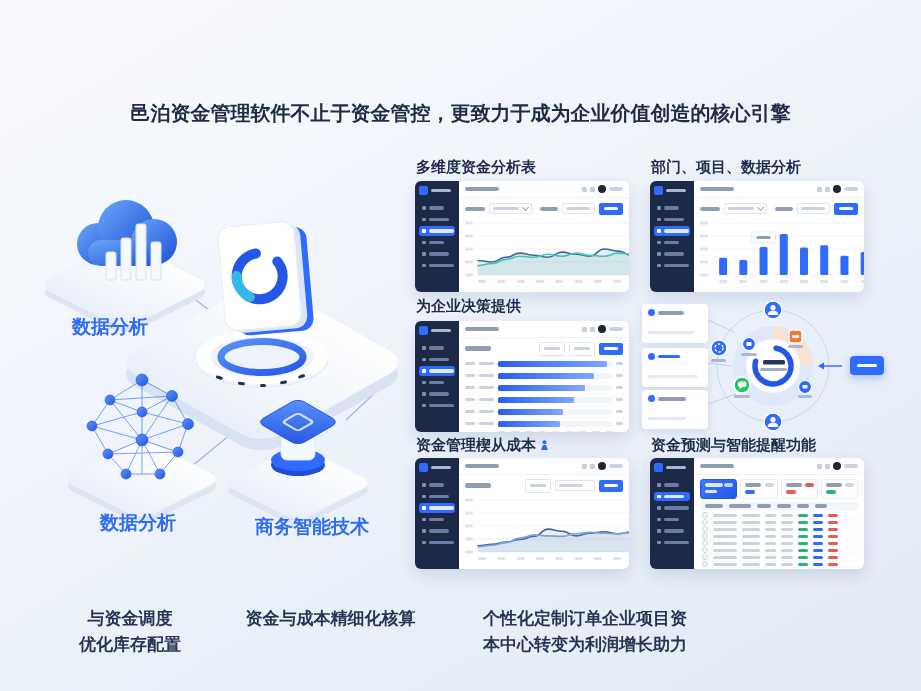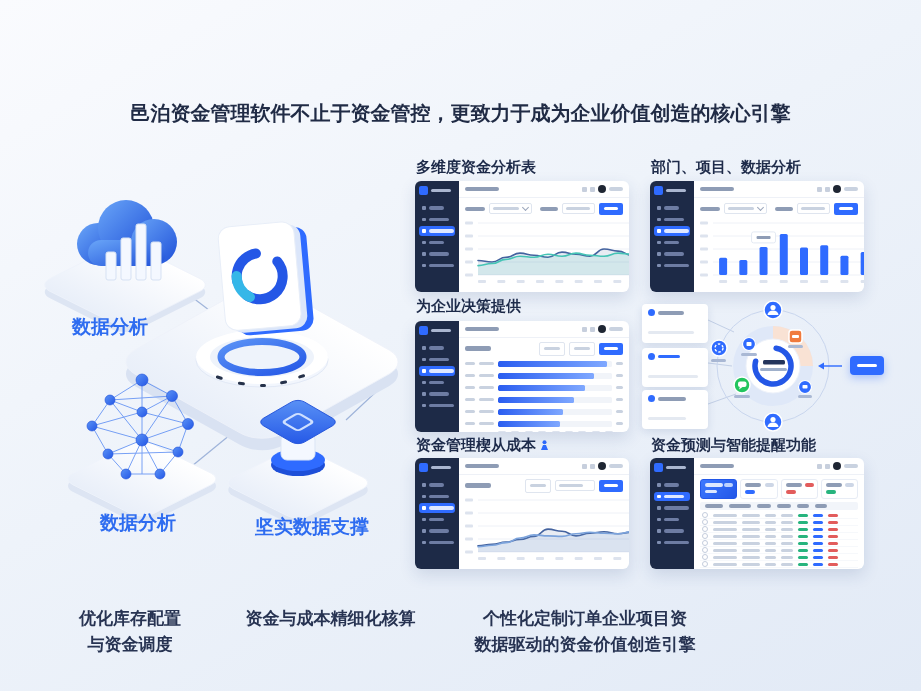--- a/index.html
+++ b/index.html
@@ -198,21 +198,21 @@
       <ellipse cx="268" cy="266" rx="17" ry="7" fill="#ffffff" stroke="#e2eaf7"></ellipse>
       <g transform="translate(268,254) scale(1,0.58) rotate(45)">
         <rect x="-29" y="-29" width="58" height="58" rx="9" fill="url(#blueB)" stroke="#1e4fd8"></rect>
         <rect x="-11" y="-11" width="22" height="22" rx="4" fill="none" stroke="#cfe0ff" stroke-width="3"></rect>
       </g>
     </g>
   </svg>
 
   <div class="ill-label" style="left:72px;top:314px">数据分析</div>
   <div class="ill-label" style="left:100px;top:510px">数据分析</div>
-  <div class="ill-label" style="left:255px;top:514px">坚实数据支撑</div>
+  <div class="ill-label" style="left:255px;top:514px">商务智能技术</div>
 
   <div class="plabel" style="left:416px;top:158px">
       <span>多维度资金分析表</span>
     </div>
   <div class="plabel" style="left:651px;top:158px">
       <span>部门、项目、数据分析</span>
     </div>
   <div class="plabel" style="left:416px;top:297px">
       <span>为企业决策提供</span>
     </div>
@@ -850,24 +850,24 @@
               <span class="ph g" style="width: 10px;"></span>
               <span class="ph b" style="width: 10px;"></span>
               <span class="ph r" style="width: 10px;"></span>
             </div>
           </div>
       </div>
     </div>
   </div>
 
   <div class="foot" style="left:55px;width:150px">
-    <div>优化库存配置</div>
-      <div>与资金调度</div>
+    <div>与资金调度</div>
+      <div>优化库存配置</div>
   </div>
   <div class="foot" style="left:213px;width:235px">
       <div>资金与成本精细化核算</div>
   </div>
   <div class="foot" style="left:466px;width:238px">
     <div>个性化定制订单企业项目资</div>
-      <div>数据驱动的资金价值创造引擎</div>
+      <div>本中心转变为利润增长助力</div>
   </div>
 
 </div>
 
 </body></html>

